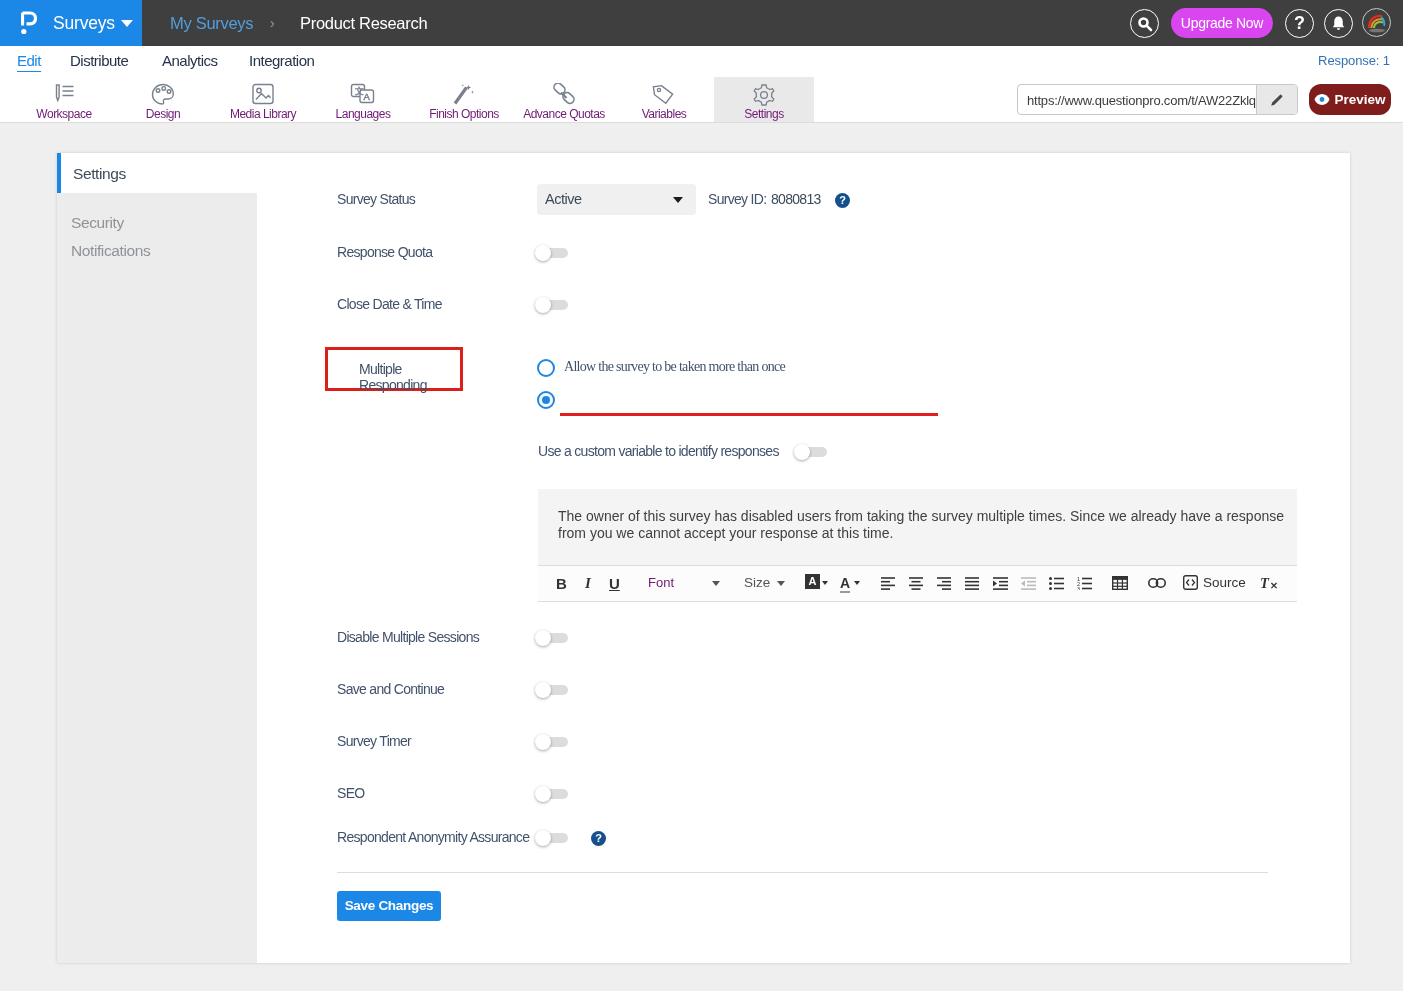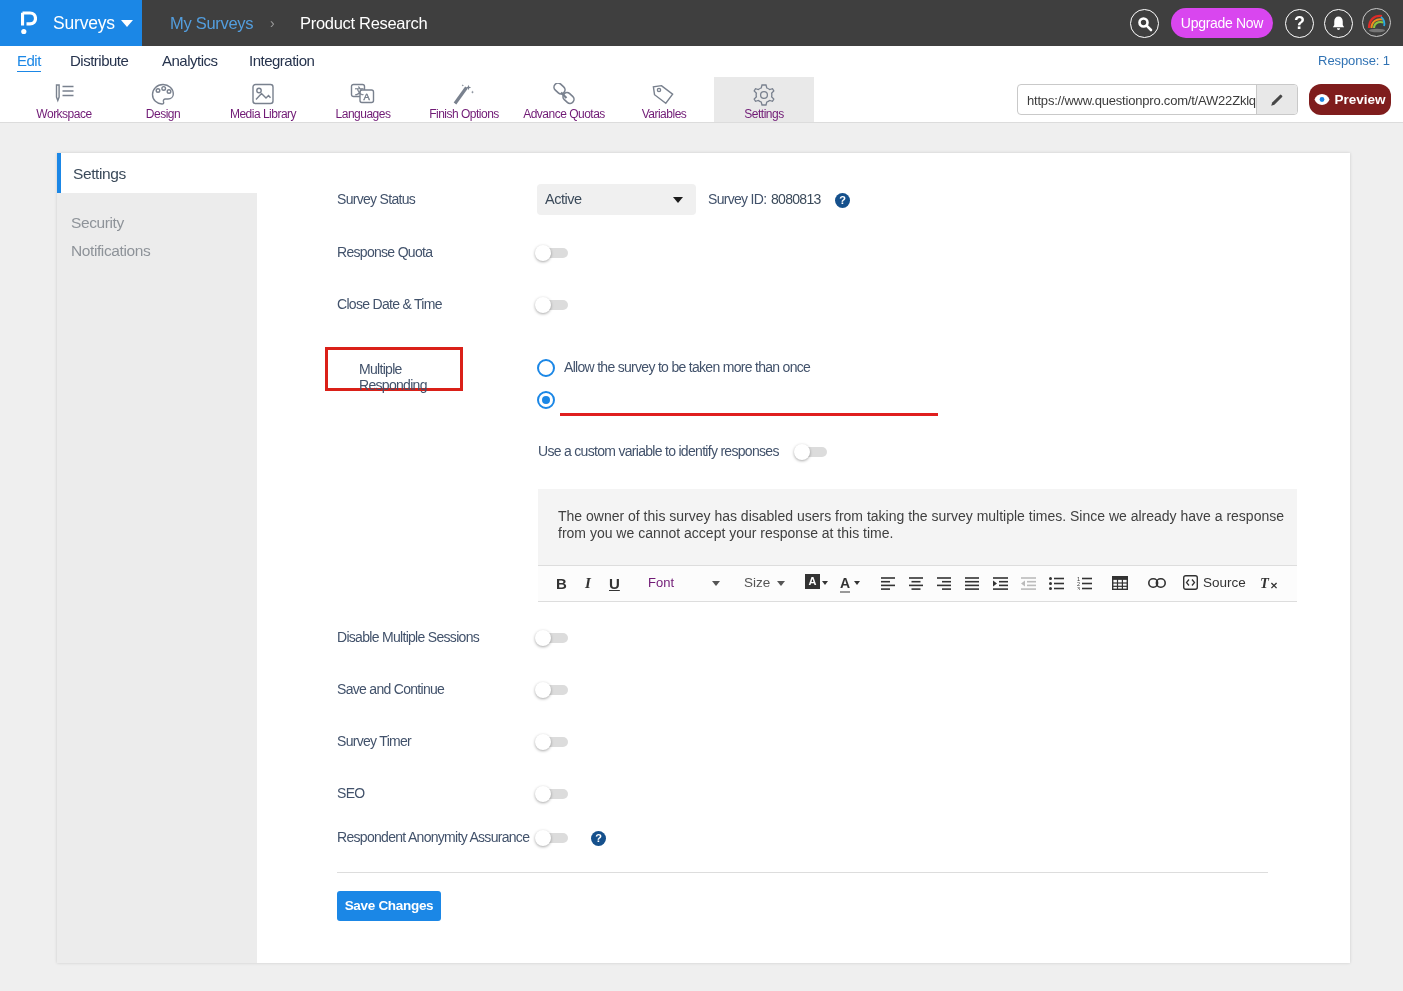--- a/index.html
+++ b/index.html
@@ -213,21 +213,21 @@
   <div class="toggle-knob" style="left:478px; top:92px;"></div>
 
   <div class="flabel" style="left:280px; top:143px;">Close Date &amp; Time</div>
   <div class="toggle-track" style="left:483px; top:147px;"></div>
   <div class="toggle-knob" style="left:478px; top:144px;"></div>
 
   <div id="redbox">
       <div class="t">Multiple Responding</div>
     </div>
   <div class="radio" style="left:480px; top:206px;"></div>
-  <div class="flabel" style="left:507px; top:206px;">Allow the survey to be taken more than once</div>
+  <div class="flabel" style="left:507px; top:206px;font-family:Liberation Serif, serif;">Allow the survey to be taken more than once</div>
   <div class="radio" style="left:480px; top:238px;">
       <div class="dot"></div>
     </div>
   <div id="redline"></div>
 
   <div class="flabel" style="left:481px; top:290px;">Use a custom variable to identify responses</div>
   <div class="toggle-track" style="left:742px; top:294px;"></div>
   <div class="toggle-knob" style="left:737px; top:291px;"></div>
 
   <div id="editor">

